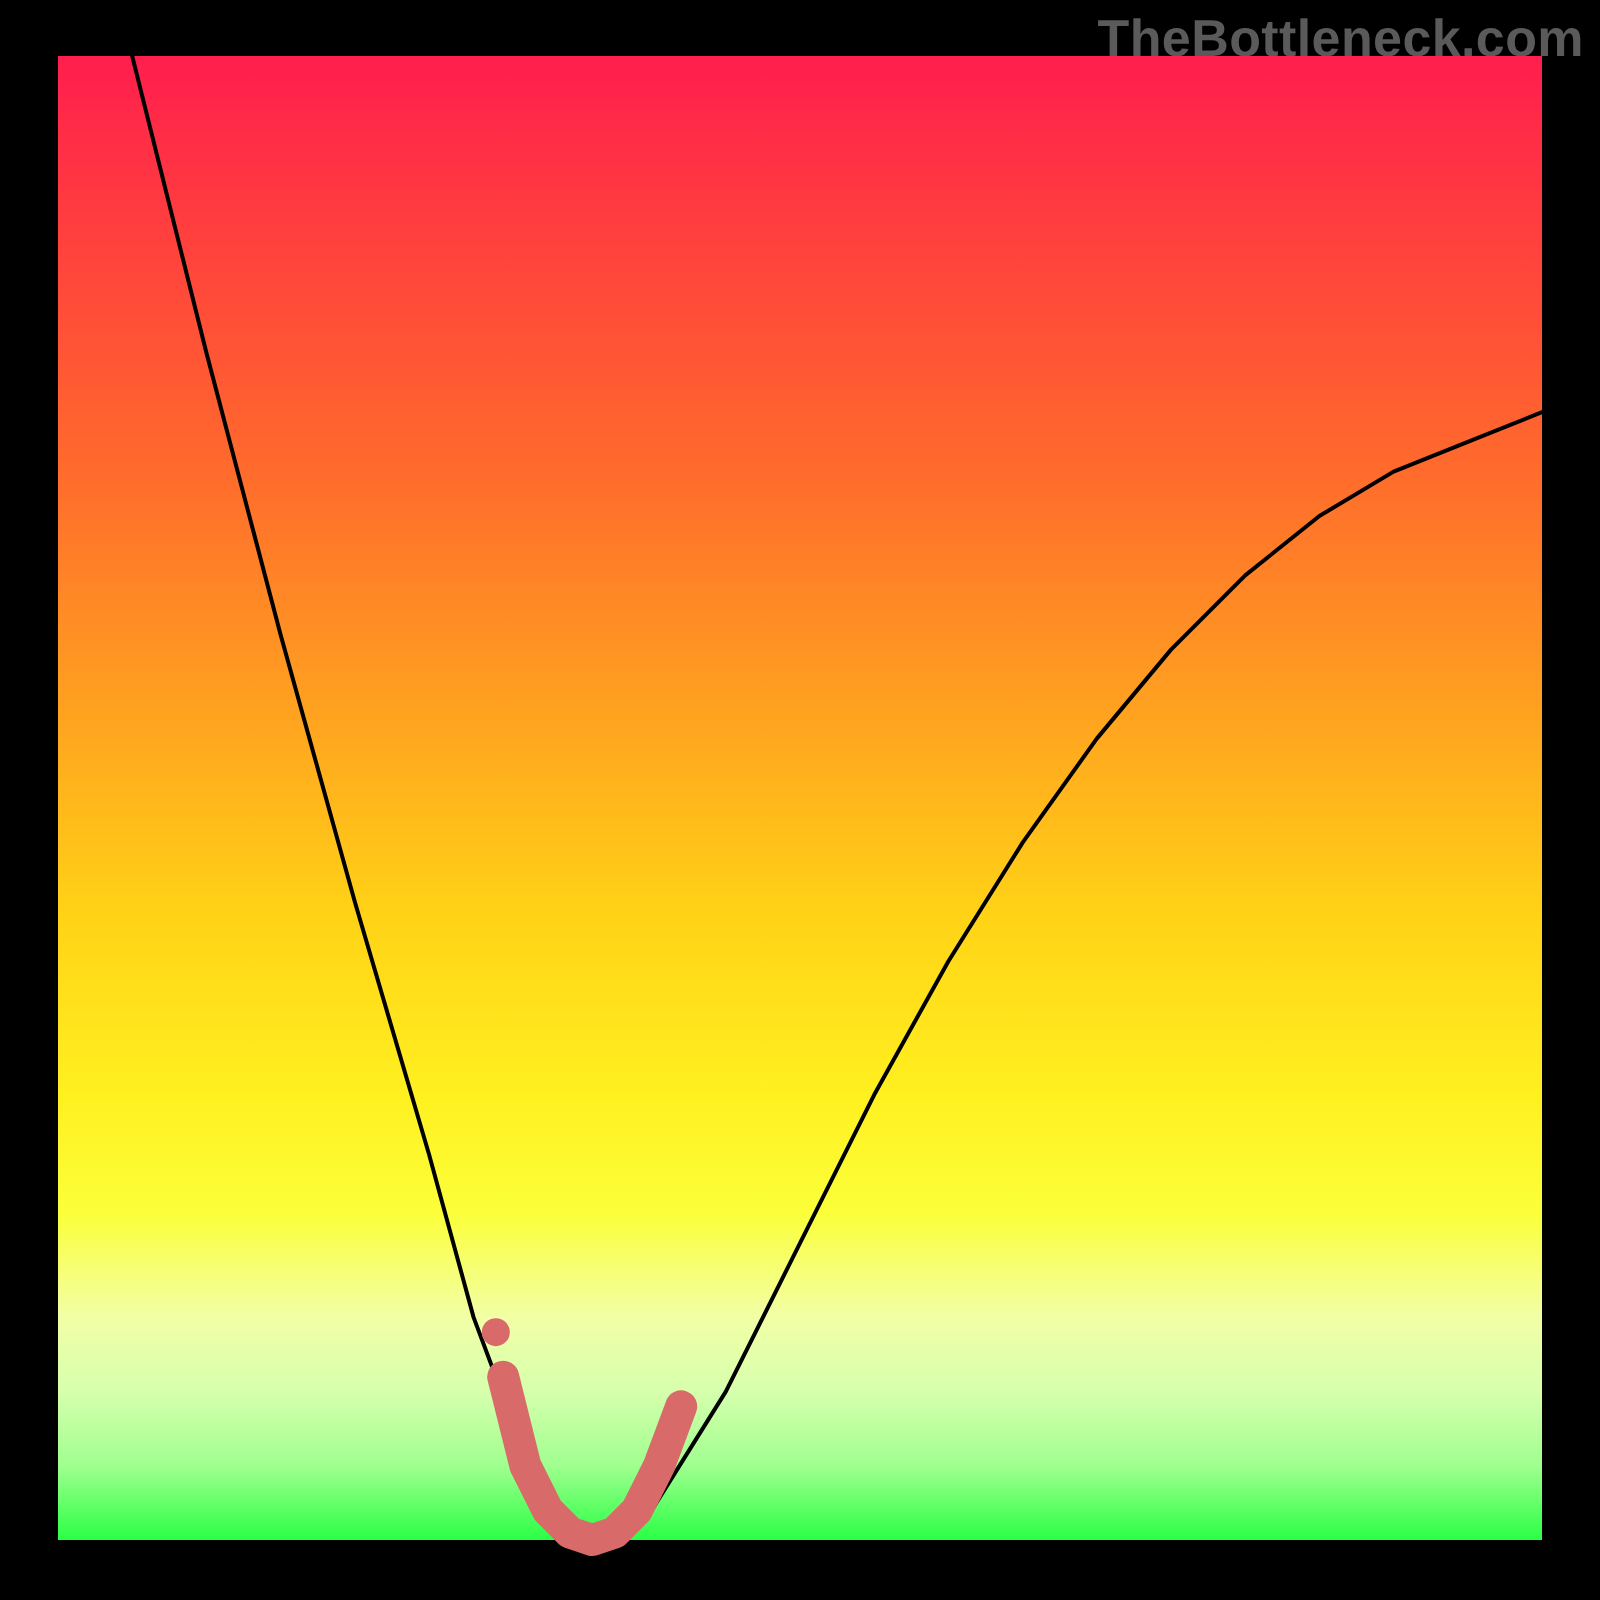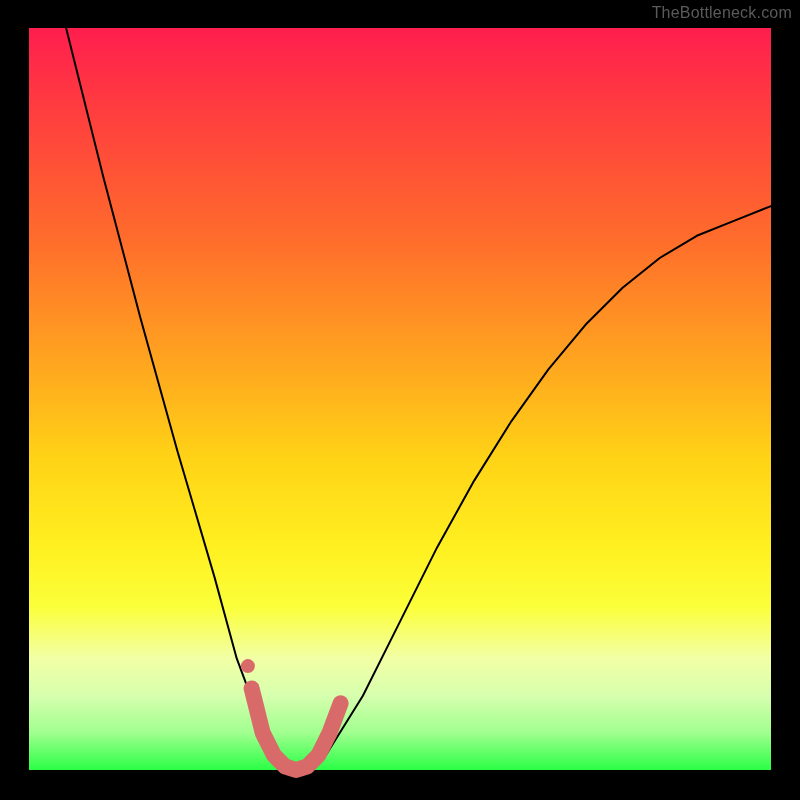--- a/index.html
+++ b/index.html
@@ -37,22 +37,22 @@
       #d6ffad 90%,
       #a0ff8f 95%,
       #2aff45 100%
     );
   }
   .watermark {
     position: absolute;
     top: 4px;
     right: 8px;
     color: #5a5a5a;
-    font-size: 16px;
-    font-weight: 400;
+    font-size: 26px;
+    font-weight: 700;
     letter-spacing: 0.2px;
     user-select: none;
   }
   svg.curve {
     position: absolute;
     left: 0; top: 0;
     width: 742px;
     height: 742px;
     overflow: visible;
   }

